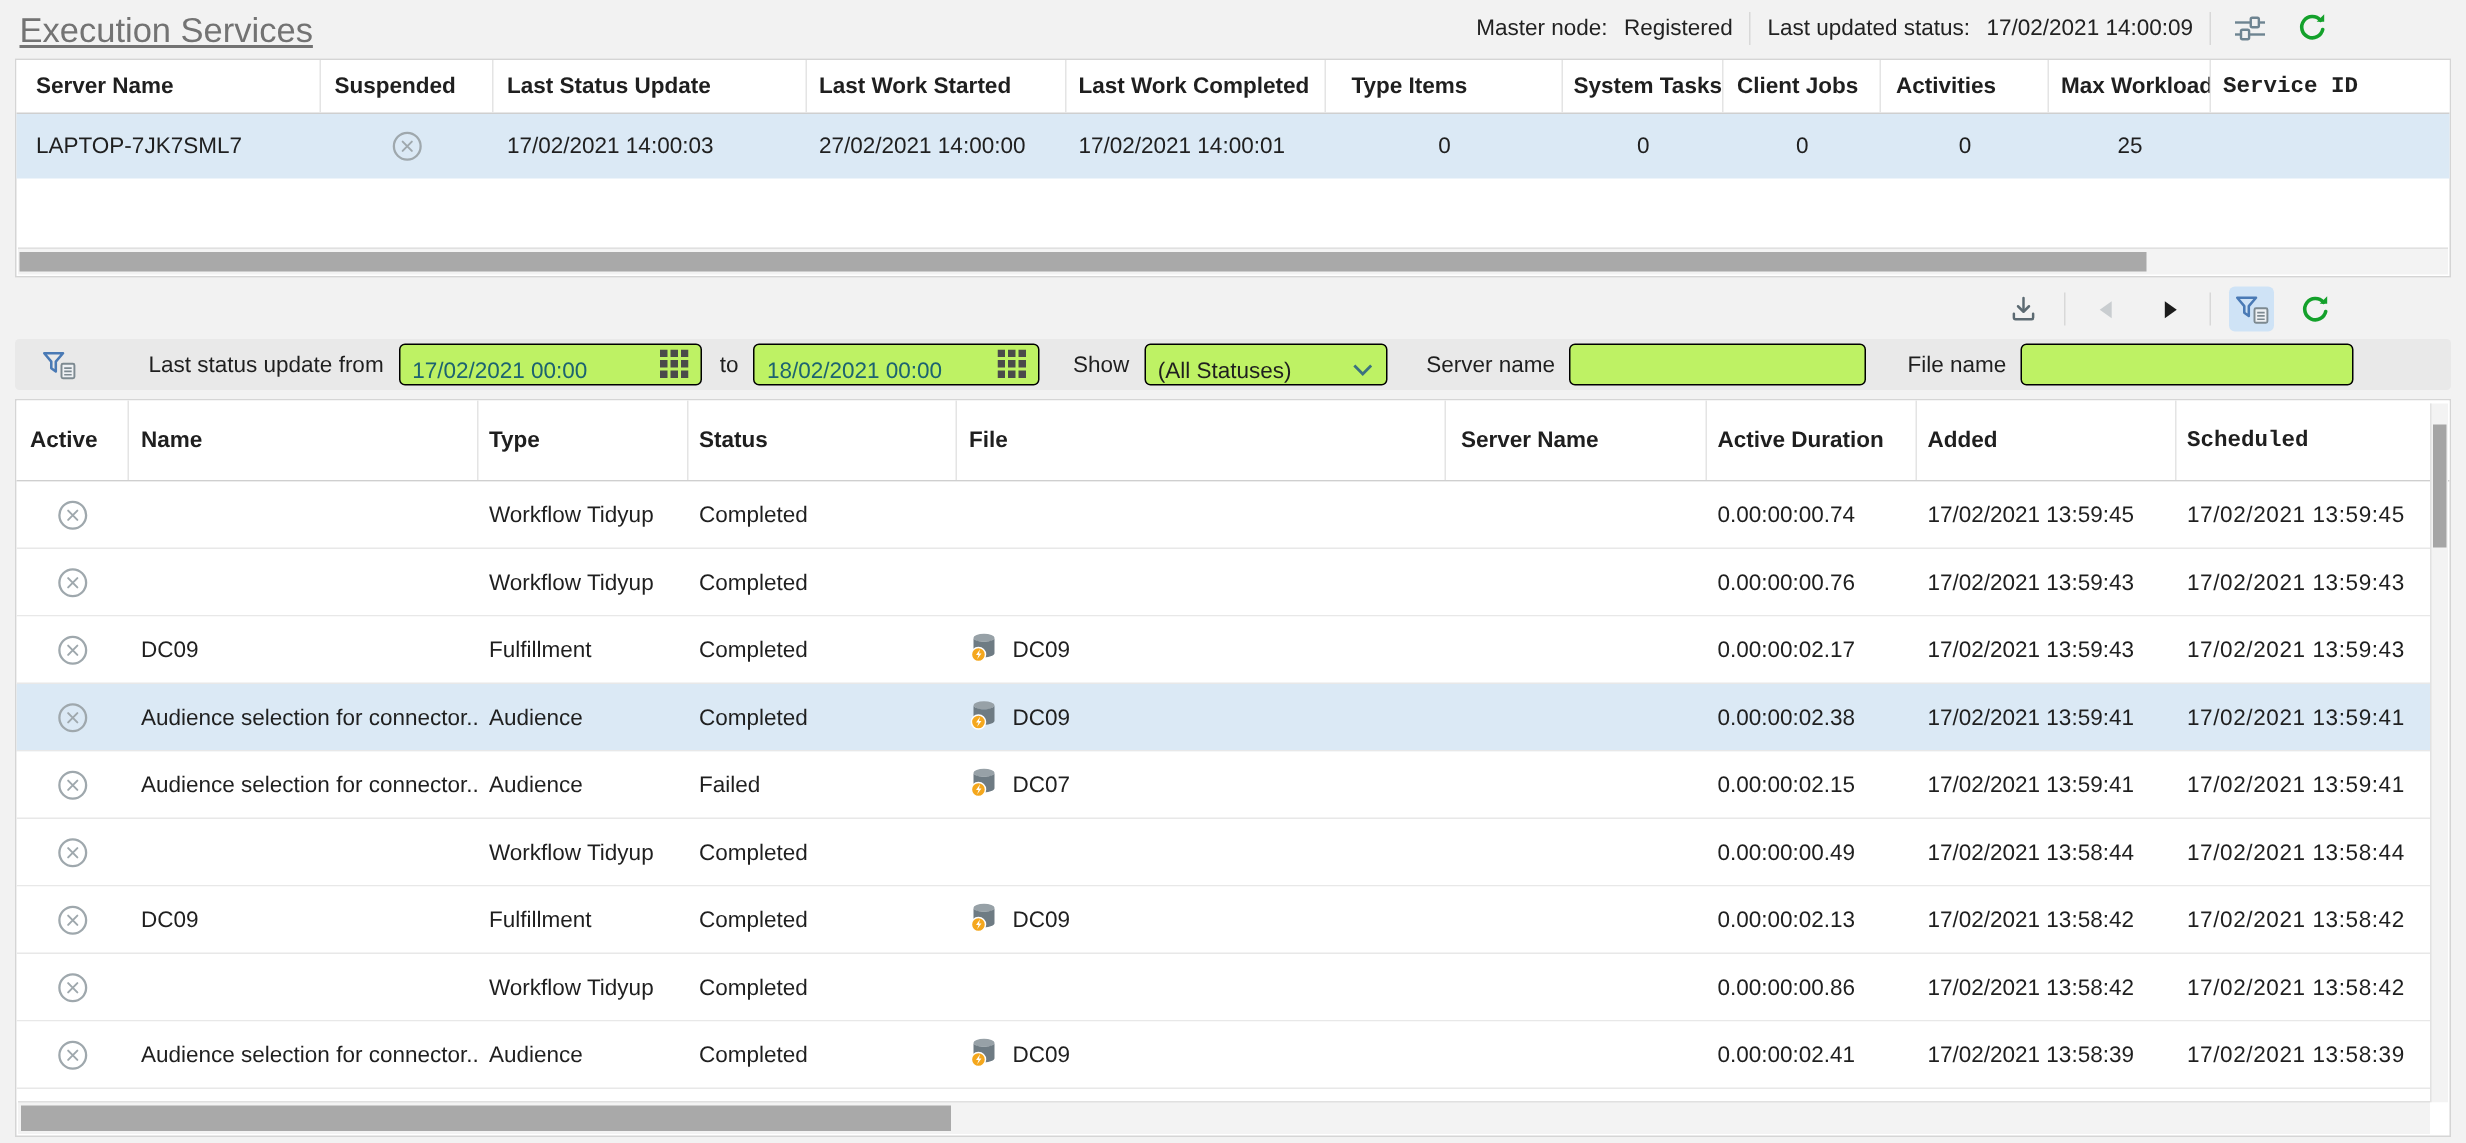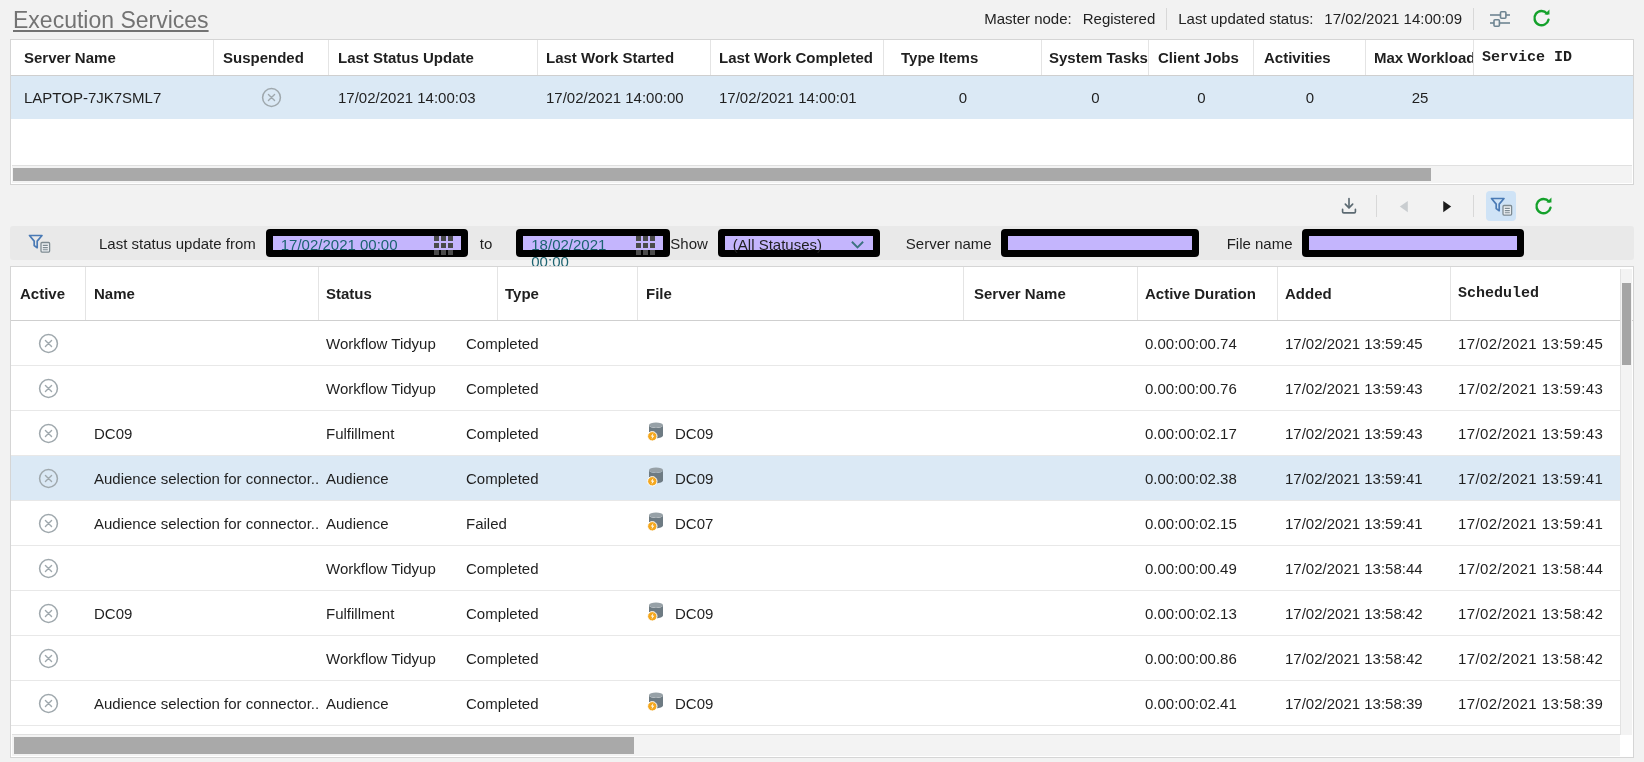--- a/index.html
+++ b/index.html
@@ -58,21 +58,21 @@
   .scroll-corner{position:absolute;right:1px;bottom:1px;width:12px;height:21px;background:#fff;}
 
   
   #wi-titlebar{left:0;top:185px;right:0;height:41px;}
   #wi-titlebar .section-title{position:absolute;left:13px;top:9px;}
   #wi-toolbar{position:absolute;right:86px;top:4px;height:34px;display:flex;align-items:center;gap:12px;}
 
   
   #filterbar{left:10px;top:226px;width:1624px;height:34px;background:#e9e9e9;border-radius:3px;display:flex;align-items:center;box-sizing:border-box;}
   #filterbar .lbl{white-space:nowrap;}
-  .field{height:28px;background:#c4b5fd;border:7px solid #000000;border-radius:4px;box-sizing:border-box;display:flex;align-items:flex-start;padding:0 8px;cursor:text;}
+  .field{height:28px;background:#bef264;border:1px solid #000000;border-radius:4px;box-sizing:border-box;display:flex;align-items:flex-end;padding:0 8px;cursor:text;}
   .date-field{justify-content:space-between;cursor:pointer;}
   .date-text{color:#1c6370;}
   .select-field{justify-content:space-between;cursor:pointer;}
   .text-input{font-family:"Liberation Sans",sans-serif;font-size:15px;outline:none;}
   input.field{padding:0 8px;}
 </style>
 </head>
 <body>
 
 <div id="topbar" class="abs">
@@ -118,21 +118,21 @@
   <div id="svc-body">
       <div class="trow selected">
         <div class="td" style="width: 203px; padding-left: 13px;">LAPTOP-7JK7SML7</div>
         <div class="td center" style="width: 115px; padding-left: 8px;">
           <svg width="23" height="23" viewBox="0 0 24 24" fill="none">
             <circle cx="12" cy="12" r="9.3" stroke="#9fa8ad" stroke-width="1.6"></circle>
             <path d="M8.8 8.8l6.4 6.4M15.2 8.8l-6.4 6.4" stroke="#9fa8ad" stroke-width="1.4" stroke-linecap="round"></path>
           </svg>
         </div>
         <div class="td" style="width: 209px; padding-left: 9px;">17/02/2021 14:00:03</div>
-        <div class="td" style="width: 173px; padding-left: 8px;">17/02/2021 14:00:00</div>
+        <div class="td" style="width: 173px; padding-left: 8px;">27/02/2021 14:00:00</div>
         <div class="td" style="width: 173px; padding-left: 8px;">17/02/2021 14:00:01</div>
         <div class="td num" style="width: 158px; padding-left: 8px;">0</div>
         <div class="td num" style="width: 107px; padding-left: 8px;">0</div>
         <div class="td num" style="width: 105px; padding-left: 8px;">0</div>
         <div class="td num" style="width: 112px; padding-left: 8px;">0</div>
         <div class="td num" style="width: 108px; padding-left: 8px;">25</div>
       </div>
     </div>
   <div class="hscroll">
     <div id="svc-hthumb" class="hthumb"></div>
@@ -193,53 +193,53 @@
           <rect x="14" width="5" height="5"></rect>
           <rect y="7" width="5" height="5"></rect>
           <rect x="7" y="7" width="5" height="5"></rect>
           <rect x="14" y="7" width="5" height="5"></rect>
           <rect y="14" width="5" height="5"></rect>
           <rect x="7" y="14" width="5" height="5"></rect>
           <rect x="14" y="14" width="5" height="5"></rect>
         </svg></span>
   </div>
   <span class="lbl" style="margin-left:12px;">to</span>
-  <div class="field date-field" style="margin-left:24px;width:154px;">
+  <div class="field date-field" style="margin-left:10px;width:191px;">
     <span class="date-text">18/02/2021 00:00</span>
     <span class="grid-ic"><svg width="19" height="19" viewBox="0 0 19 19" fill="#4a4a4a">
           <rect width="5" height="5"></rect>
           <rect x="7" width="5" height="5"></rect>
           <rect x="14" width="5" height="5"></rect>
           <rect y="7" width="5" height="5"></rect>
           <rect x="7" y="7" width="5" height="5"></rect>
           <rect x="14" y="7" width="5" height="5"></rect>
           <rect y="14" width="5" height="5"></rect>
           <rect x="7" y="14" width="5" height="5"></rect>
           <rect x="14" y="14" width="5" height="5"></rect>
         </svg></span>
   </div>
-  <span class="lbl" style="">Show</span>
+  <span class="lbl" style="margin-left:22px;">Show</span>
   <div class="field select-field" style="margin-left:10px;width:162px;">
     <span>(All Statuses)</span>
     <span class="chev-ic"><svg width="15" height="10" viewBox="0 0 16 10" fill="none">
           <path d="M2 1.5l6 6 6-6" stroke="#3c7280" stroke-width="2"></path>
         </svg></span>
   </div>
   <span class="lbl" style="margin-left:26px;">Server name</span>
   <input class="field text-input" style="margin-left: 9px; width: 198px;" value="">
   <span class="lbl" style="margin-left:28px;">File name</span>
   <input class="field text-input" style="margin-left: 9px; width: 222px;" value="">
 </div>
 
 <div id="workitems-panel" class="panel">
   <div id="wi-head" class="thead">
       <div class="th" style="width: 75px; padding-left: 9px;">Active</div>
       <div class="th" style="width: 233px; padding-left: 8px;">Name</div>
+      <div class="th" style="width: 140px; padding-left: 7px;">Type</div>
       <div class="th" style="width: 179px; padding-left: 7px;">Status</div>
-      <div class="th" style="width: 140px; padding-left: 7px;">Type</div>
       <div class="th" style="width: 326px; padding-left: 8px;">File</div>
       <div class="th" style="width: 174px; padding-left: 10px;">Server Name</div>
       <div class="th" style="width: 140px; padding-left: 7px;">Active Duration</div>
       <div class="th" style="width: 173px; padding-left: 7px;">Added</div>
       <div class="th" style="width: auto; flex: 1 1 0%; padding-left: 7px;">Scheduled</div>
     </div>
   <div id="wi-body">
       <div class="trow">
         <div class="td center" style="width: 75px; padding-left: 8px;">
           <svg width="23" height="23" viewBox="0 0 24 24" fill="none">

